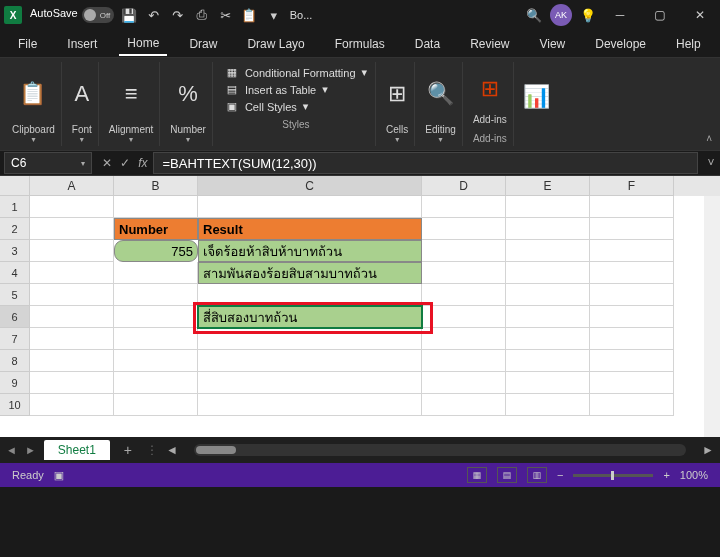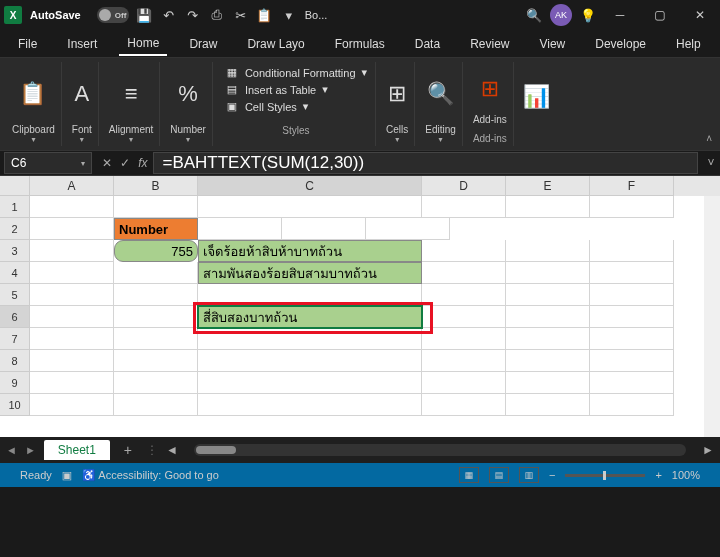--- a/index.html
+++ b/index.html
@@ -1,20 +1,20 @@
 <!DOCTYPE html>
 <html><head>
 <meta charset="utf-8">
 <style>
 * { margin: 0; padding: 0; box-sizing: border-box; font-family: "Segoe UI", sans-serif; }
 body { background: #1a1a1a; width: 720px; height: 557px; overflow: hidden; color: #fff; font-size: 12px; }
 
 .titlebar { height: 30px; background: #1a1a1a; display: flex; align-items: center; padding: 0 4px; gap: 8px; }
 .titlebar .xl-icon { width: 18px; height: 18px; background: #107c41; display: flex; align-items: center; justify-content: center; font-size: 10px; font-weight: bold; color: #fff; border-radius: 2px; }
-.autosave { display: flex; align-items: center; gap: 16px; font-size: 11px; font-weight: bold; }
+.autosave { display: flex; gap: 4px; font-size: 11px; }
 .toggle { width: 32px; height: 16px; background: #444; border-radius: 8px; position: relative; display: flex; align-items: center; padding: 0 2px; }
 .toggle .knob { width: 12px; height: 12px; background: #aaa; border-radius: 50%; }
 .toggle .off { font-size: 8px; color: #ccc; margin-left: 4px; }
 .tb-icon { width: 16px; height: 16px; display: flex; align-items: center; justify-content: center; color: #ccc; font-size: 13px; cursor: pointer; }
 .tb-spacer { flex: 1; }
 .avatar { width: 22px; height: 22px; background: #7a5bb5; border-radius: 50%; display: flex; align-items: center; justify-content: center; font-size: 9px; }
 .win-btn { width: 32px; height: 30px; display: flex; align-items: center; justify-content: center; color: #ccc; font-size: 12px; cursor: pointer; }
 
 .tabs { height: 28px; background: #1a1a1a; display: flex; align-items: center; padding: 0 10px; gap: 14px; border-bottom: 1px solid #333; }
 .tab { padding: 4px 8px; font-size: 12px; color: #ddd; cursor: pointer; white-space: nowrap; }
@@ -23,28 +23,28 @@
 .ribbon { height: 92px; background: #2b2b2b; display: flex; align-items: stretch; padding: 4px 6px; gap: 4px; position: relative; }
 .rgroup { display: flex; flex-direction: column; align-items: center; justify-content: space-between; padding: 2px 6px; border-right: 1px solid #3a3a3a; }
 .rgroup:last-child { border-right: none; }
 .rgroup .icons { display: flex; flex-direction: column; align-items: center; gap: 2px; flex: 1; justify-content: center; }
 .rgroup .big-icon { font-size: 22px; color: #ddd; }
 .rgroup .label { font-size: 10px; color: #ccc; }
 .rgroup .drop { font-size: 8px; color: #aaa; }
 .styles-group { display: flex; flex-direction: column; gap: 4px; padding: 4px 8px; justify-content: flex-start; border-right: 1px solid #3a3a3a; }
 .style-row { display: flex; align-items: center; gap: 6px; font-size: 11px; color: #ddd; cursor: pointer; }
 .style-row .si { width: 14px; text-align: center; }
-.styles-lbl { font-size: 10px; color: #aaa; text-align: center; margin-top: 8px; }
+.styles-lbl { font-size: 10px; color: #aaa; text-align: center; margin-top: 2px; }
 .collapse-caret { position: absolute; right: 8px; bottom: 6px; color: #aaa; font-size: 10px; cursor: pointer; }
 
 .formula-bar { height: 26px; background: #1a1a1a; display: flex; align-items: center; border-top: 1px solid #333; border-bottom: 1px solid #333; }
 .namebox { width: 88px; background: #2b2b2b; height: 22px; display: flex; align-items: center; padding: 0 6px; margin: 8px 4px; color: #fff; font-size: 12px; border: 1px solid #444; }
 .namebox .dd { margin-left: auto; font-size: 8px; color: #aaa; }
 .fb-btns { display: flex; gap: 8px; padding: 0 6px; color: #aaa; font-size: 12px; }
-.fb-input { flex: 1; background: #2b2b2b; height: 22px; padding: 0 8px; color: #fff; font-size: 17px; display: flex; align-items: center; border: 1px solid #444; margin-right: 4px; font-family: Consolas, monospace; }
+.fb-input { flex: 1; background: #2b2b2b; height: 22px; padding: 0 8px; color: #fff; font-size: 13px; display: flex; align-items: center; border: 1px solid #444; margin-right: 4px; font-family: Consolas, monospace; }
 .fb-expand { width: 18px; text-align: center; color: #aaa; cursor: pointer; }
 
 .grid-area { height: 261px; background: #fff; color: #000; display: flex; flex-direction: column; overflow: hidden; position: relative; }
 .col-headers { display: flex; height: 20px; background: #e6e6e6; }
 .corner { width: 30px; border-right: 1px solid #ccc; border-bottom: 1px solid #ccc; background: #e6e6e6; }
 .col-h { border-right: 1px solid #ccc; border-bottom: 1px solid #ccc; display: flex; align-items: center; justify-content: center; font-size: 12px; color: #333; background: #e6e6e6; }
 .col-h.sel { background: #d4d4d4; }
 .rows { flex: 1; overflow: hidden; }
 .row { display: flex; height: 22px; }
 .rh { width: 30px; background: #e6e6e6; border-right: 1px solid #ccc; border-bottom: 1px solid #ccc; display: flex; align-items: center; justify-content: center; font-size: 11px; color: #333; }
@@ -57,21 +57,21 @@
 .red-box { position: absolute; border: 3px solid #e81123; pointer-events: none; }
 .vsb { position: absolute; right: 0; top: 20px; bottom: 0; width: 16px; background: #f0f0f0; }
 
 .sheet-tabs { height: 26px; background: #1f1f1f; display: flex; align-items: center; padding: 0 6px; gap: 8px; }
 .st-nav { color: #888; font-size: 11px; cursor: pointer; }
 .sheet-tab { background: #fff; color: #107c41; padding: 3px 14px; font-size: 12px; border-radius: 2px 2px 0 0; cursor: pointer; }
 .st-add { color: #aaa; font-size: 14px; cursor: pointer; padding: 0 6px; }
 .hsb { flex: 1; height: 12px; background: #333; margin: 0 8px; border-radius: 6px; position: relative; }
 .hsb .thumb { position: absolute; left: 2px; top: 2px; width: 40px; height: 8px; background: #888; border-radius: 4px; }
 
-.status-bar { height: 24px; background: #0369a1; display: flex; align-items: center; padding: 0 20px; gap: 10px; font-size: 11px; color: #ccc; }
+.status-bar { height: 24px; background: #4c1d95; display: flex; align-items: center; padding: 0 12px; gap: 10px; font-size: 11px; color: #ccc; }
 .status-bar .spacer { flex: 1; }
 .view-btn { width: 20px; height: 16px; border: 1px solid #555; display: flex; align-items: center; justify-content: center; font-size: 9px; cursor: pointer; }
 .zoom-slider { width: 80px; height: 3px; background: #555; position: relative; }
 .zoom-slider .zk { position: absolute; left: 38px; top: -3px; width: 3px; height: 9px; background: #ccc; }
 
 .cA { width: 84px; } .cB { width: 84px; } .cC { width: 224px; } .cD { width: 84px; } .cE { width: 84px; } .cF { width: 84px; }
 </style>
 </head>
 <body>
 
@@ -218,20 +218,21 @@
         <div class="cell cB"></div>
         <div class="cell cC"></div>
         <div class="cell cD"></div>
         <div class="cell cE"></div>
         <div class="cell cF"></div>
       </div>
     <div class="row">
         <div class="rh">2</div>
         <div class="cell cA"></div>
         <div class="cell cB hdr-cell">Number</div>
+        <div class="cell cC hdr-cell">Result</div>
         <div class="cell cD"></div>
         <div class="cell cE"></div>
         <div class="cell cF"></div>
       </div>
     <div class="row">
         <div class="rh">3</div>
         <div class="cell cA"></div>
         <div class="cell cB green-cell num">755</div>
         <div class="cell cC green-cell">เจ็ดร้อยห้าสิบห้าบาทถ้วน</div>
         <div class="cell cD"></div>
@@ -315,21 +316,20 @@
   <span style="color:#aaa">◄</span>
   <div class="hsb">
       <div class="thumb"></div>
     </div>
   <span style="color:#aaa">►</span>
 </div>
 
 <div class="status-bar">
   <span>Ready</span>
   <span>▣</span>
-  <span>♿ <span>Accessibility: Good to go</span></span>
   <div class="spacer"></div>
   <div class="view-btn">▦</div>
   <div class="view-btn">▤</div>
   <div class="view-btn">▥</div>
   <span>−</span>
   <div class="zoom-slider">
       <div class="zk"></div>
     </div>
   <span>+</span>
   <span>100%</span>

